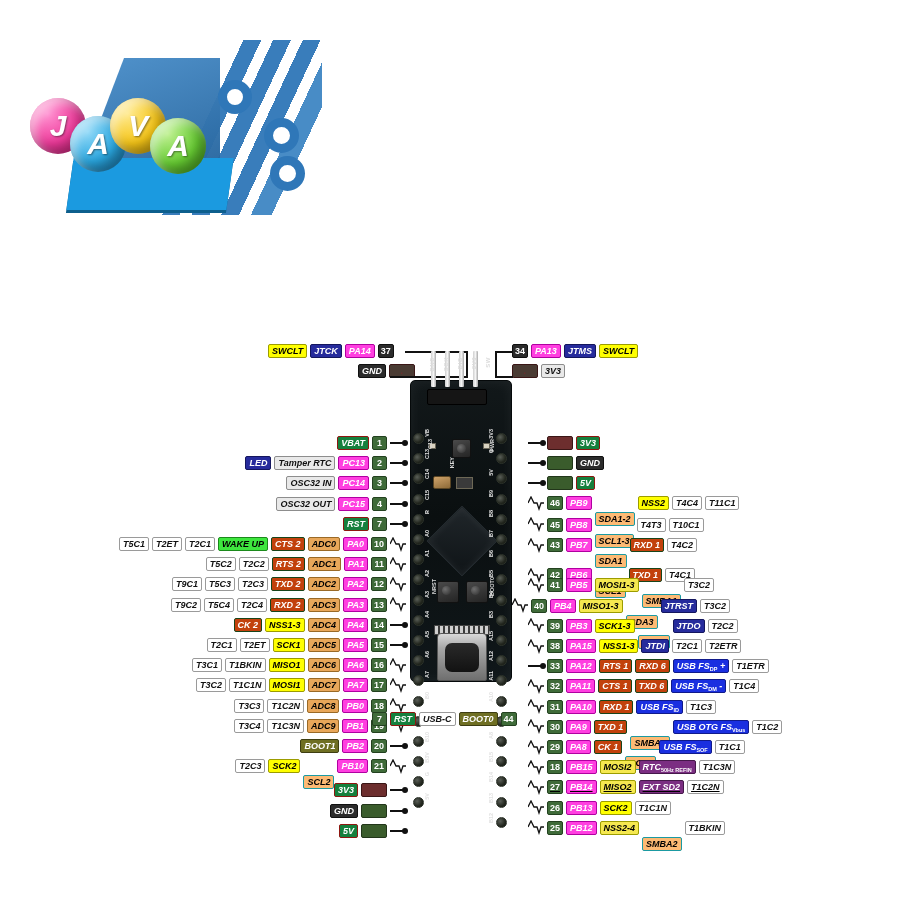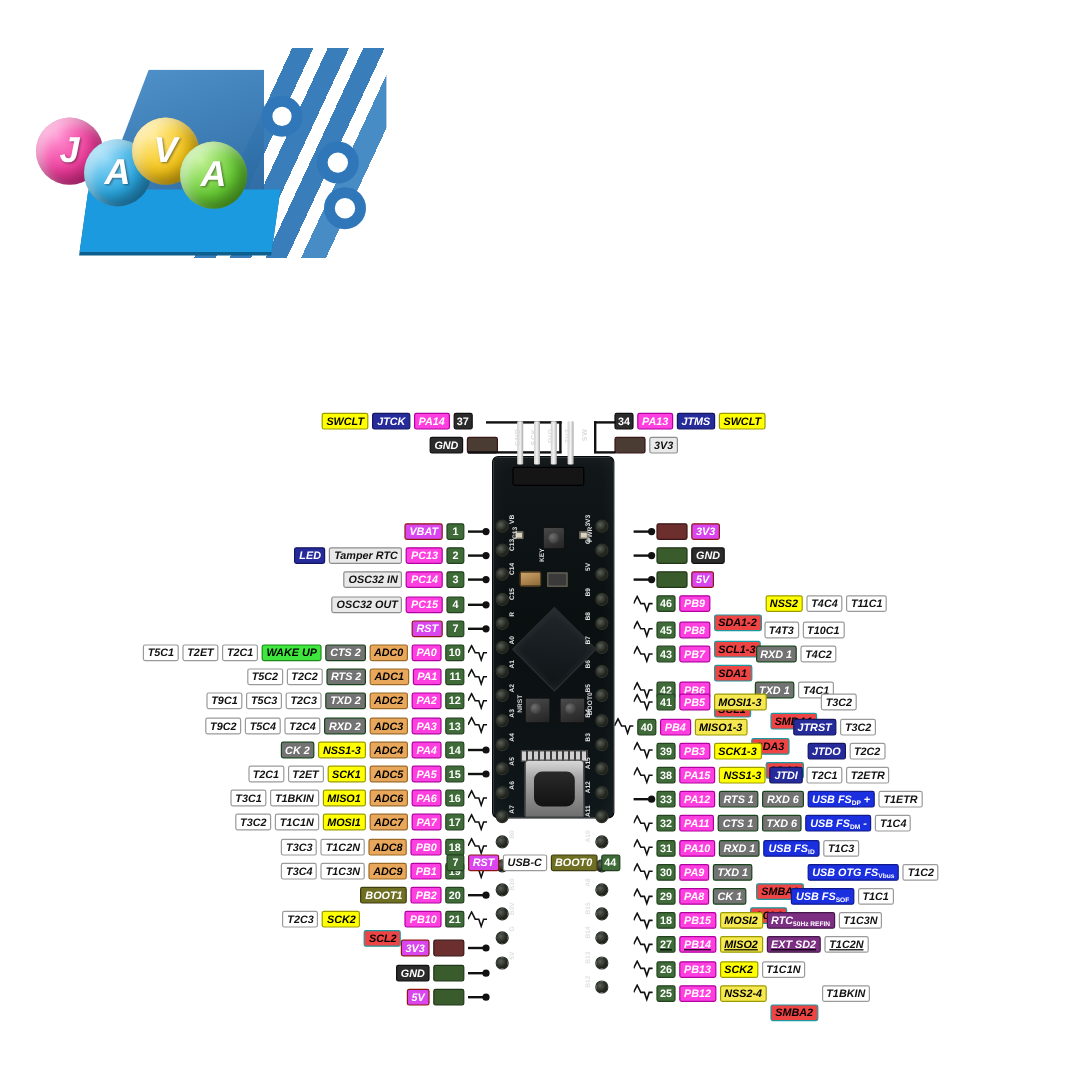--- a/index.html
+++ b/index.html
@@ -48,26 +48,26 @@
   .chip sub{font-size:5.5px;font-style:normal;vertical-align:baseline;position:relative;top:2px;}
 
   
   .c-white{background:#ffffff;color:#111;border-color:#9a9a9a;}
   .c-grey{background:#e9e9e9;color:#111;border-color:#8d8d8d;}
   .c-yellow{background:#ffff00;color:#000;border-color:#9c9c00;}
   .c-yellow2{background:#f5e850;color:#000;border-color:#9c9c00;}
   .c-magenta{background:#ff3fe0;color:#ffffff;border-color:#b000a0;}
   .c-navy{background:#262b9c;color:#ffffff;border-color:#14165e;}
   .c-bluebright{background:#1a2fe0;color:#ffffff;border-color:#101a8a;}
-  .c-cyan{background:#ef4444;color:#000;border-color:#1b9aa2;margin-top:32px;}
-  .c-green{background:#737373;color:#ffffff;border-color:#17441a;}
+  .c-cyan{background:#fdba74;color:#000;border-color:#1b9aa2;margin-top:32px;}
+  .c-green{background:#c2410c;color:#ffffff;border-color:#17441a;}
   .c-greenlt{background:#3ee63e;color:#000;border-color:#1b8a1b;}
   .c-greennum{background:#3f6b39;color:#ffffff;border-color:#23411f;}
   .c-orange{background:#e8a75a;color:#000;border-color:#9a6a27;}
-  .c-red{background:#d946ef;color:#ffffff;border-color:#8f1610;}
+  .c-red{background:#15803d;color:#ffffff;border-color:#8f1610;}
   .c-dark{background:#2b2b2b;color:#ffffff;border-color:#101010;}
   .c-maroon{background:#6d2e2e;color:#6d2e2e;border-color:#3a1616;}
   .c-olive{background:#6f6f23;color:#ffffff;border-color:#3e3e12;}
   .c-darkgreen{background:#3a5c2c;color:#3a5c2c;border-color:#22361a;}
   .c-purple{background:#7b2e82;color:#ffffff;border-color:#45184a;}
 
   
   .row{position:absolute;height:16px;display:flex;align-items:center;gap:3px;}
   .row.right-aligned{justify-content:flex-end;}
   .lead{display:inline-block;height:2px;background:#111;position:relative;}

